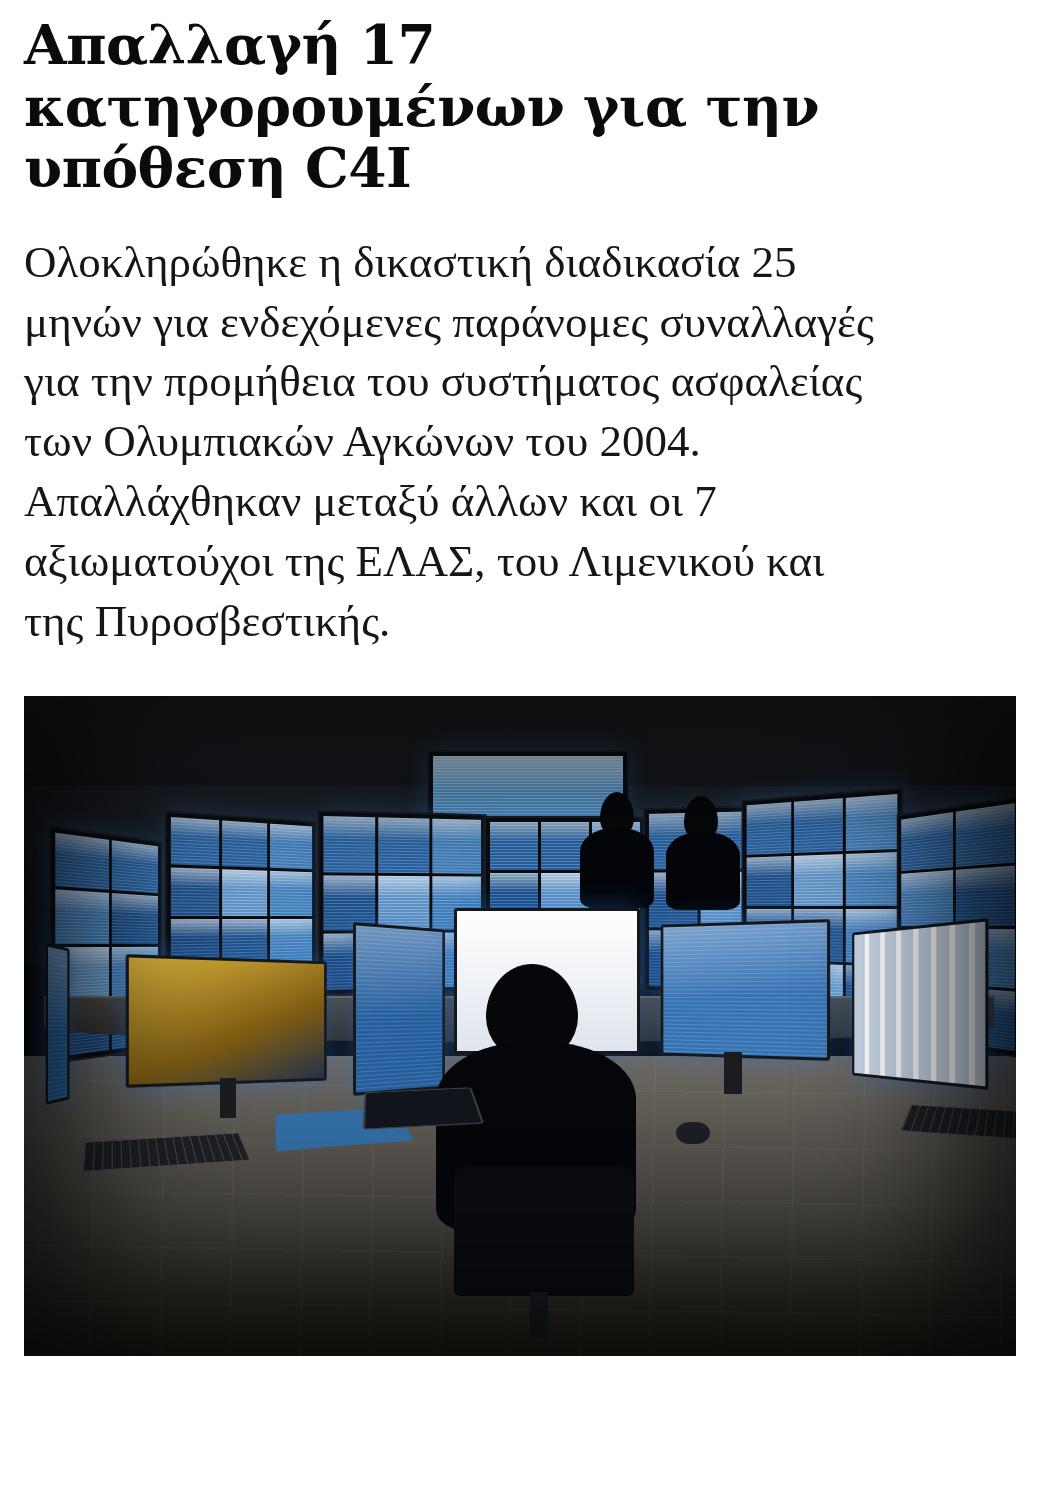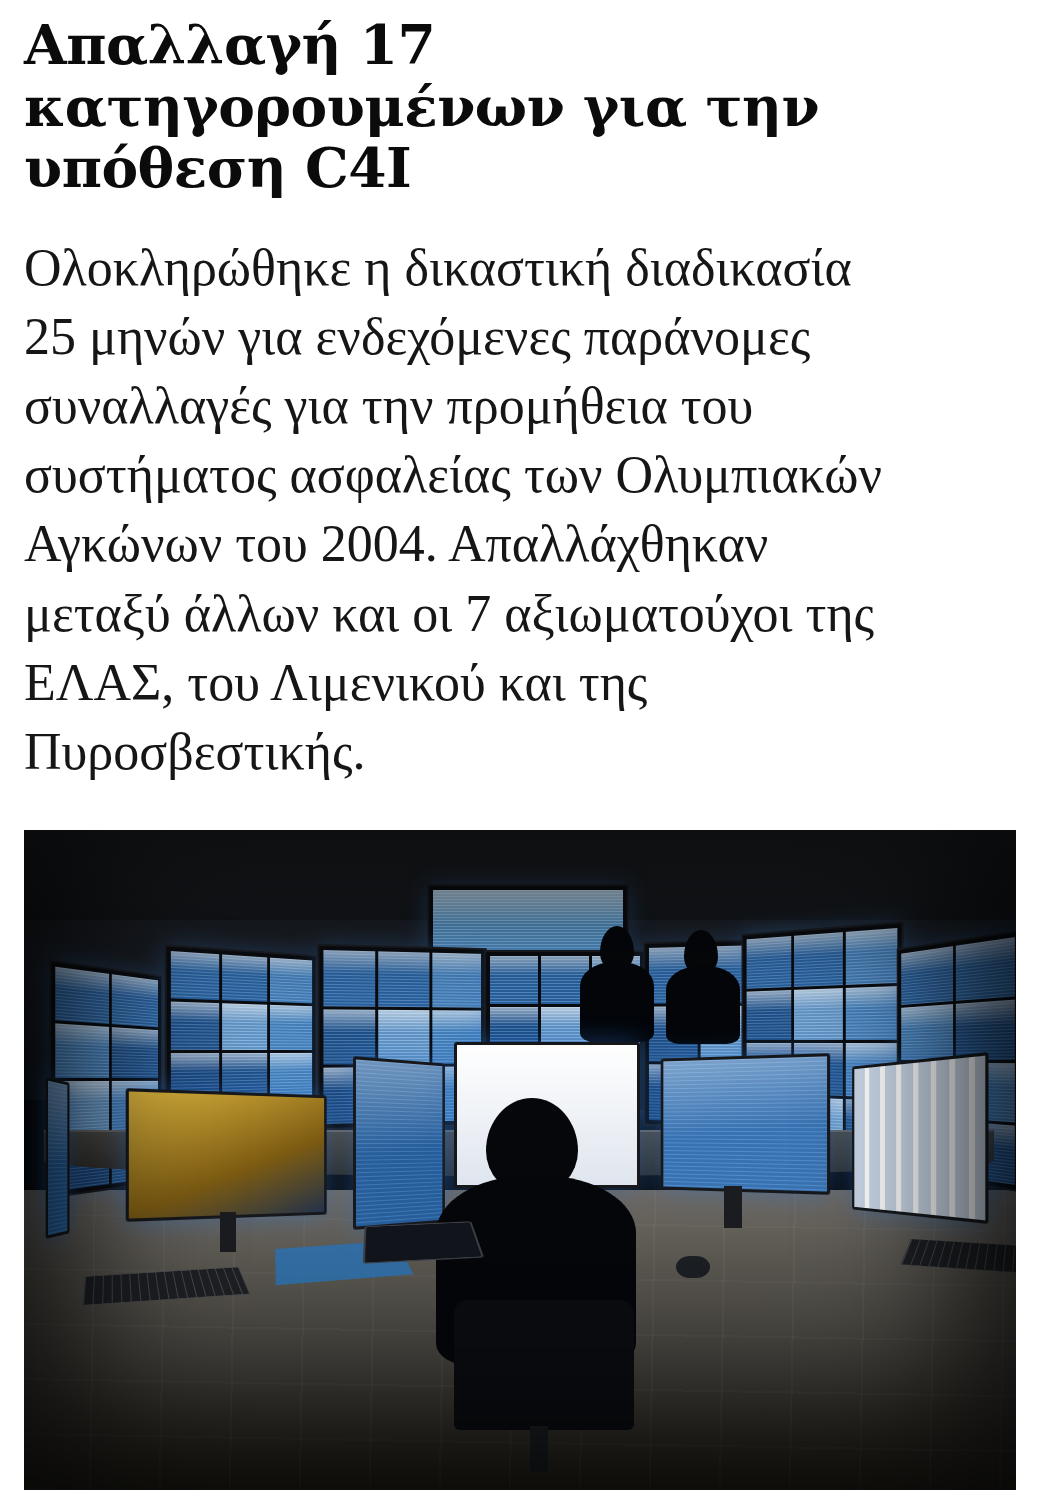--- a/index.html
+++ b/index.html
@@ -27,21 +27,21 @@
     font-size: 55px;
     line-height: 1.12;
     letter-spacing: -0.5px;
     color: #0b0b0b;
     margin: 0 0 34px 0;
     max-width: 1000px;
   }
   .lede {
     font-family: "Liberation Serif", serif;
     font-weight: 400;
-    font-size: 52px;
+    font-size: 45px;
     line-height: 1.33;
     color: #161616;
     margin: 0 0 44px 0;
     max-width: 1010px;
   }
   .figure {
     margin: 0;
     width: 992px;
     height: 660px;
     overflow: hidden;

